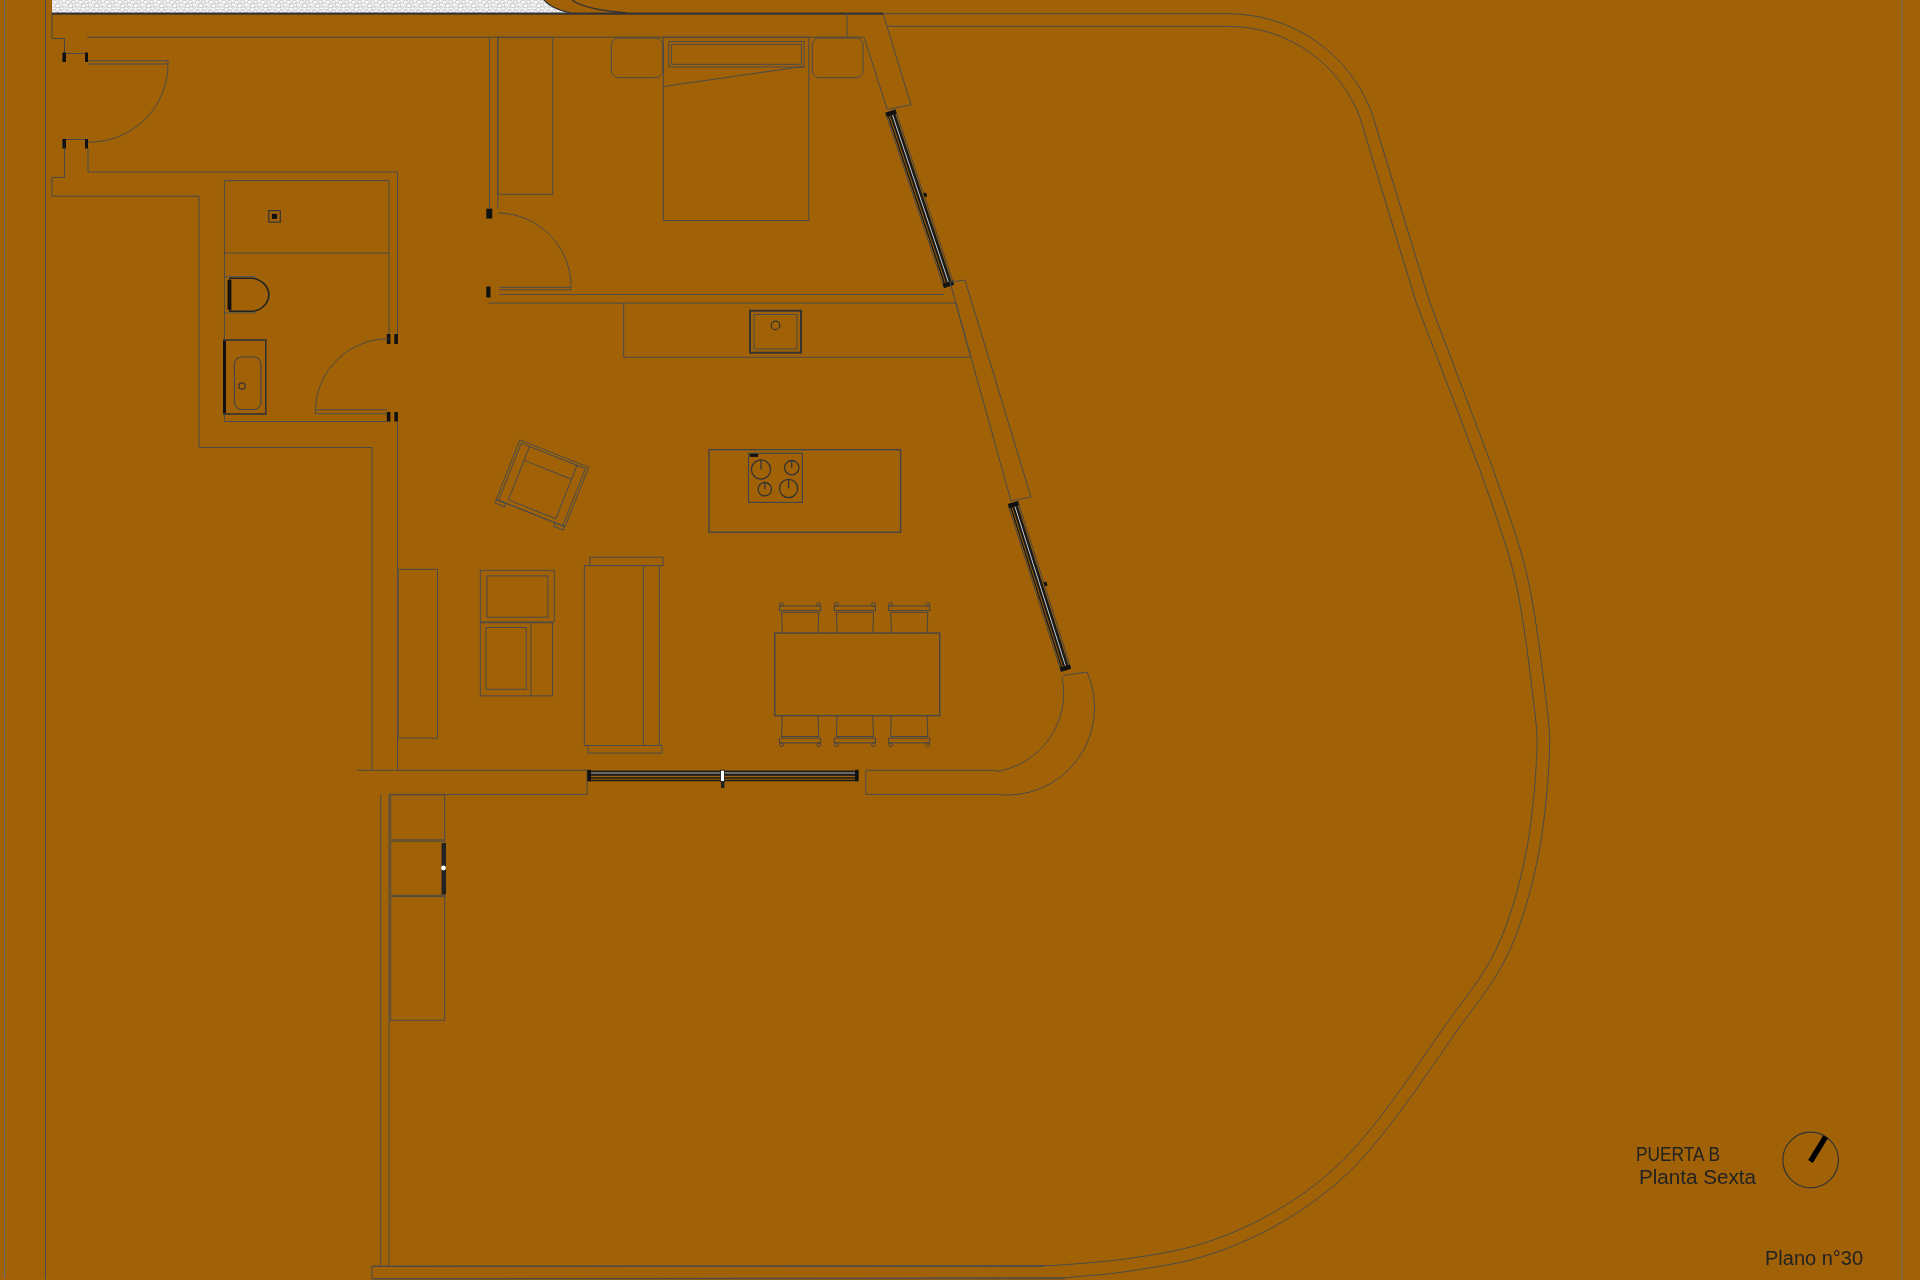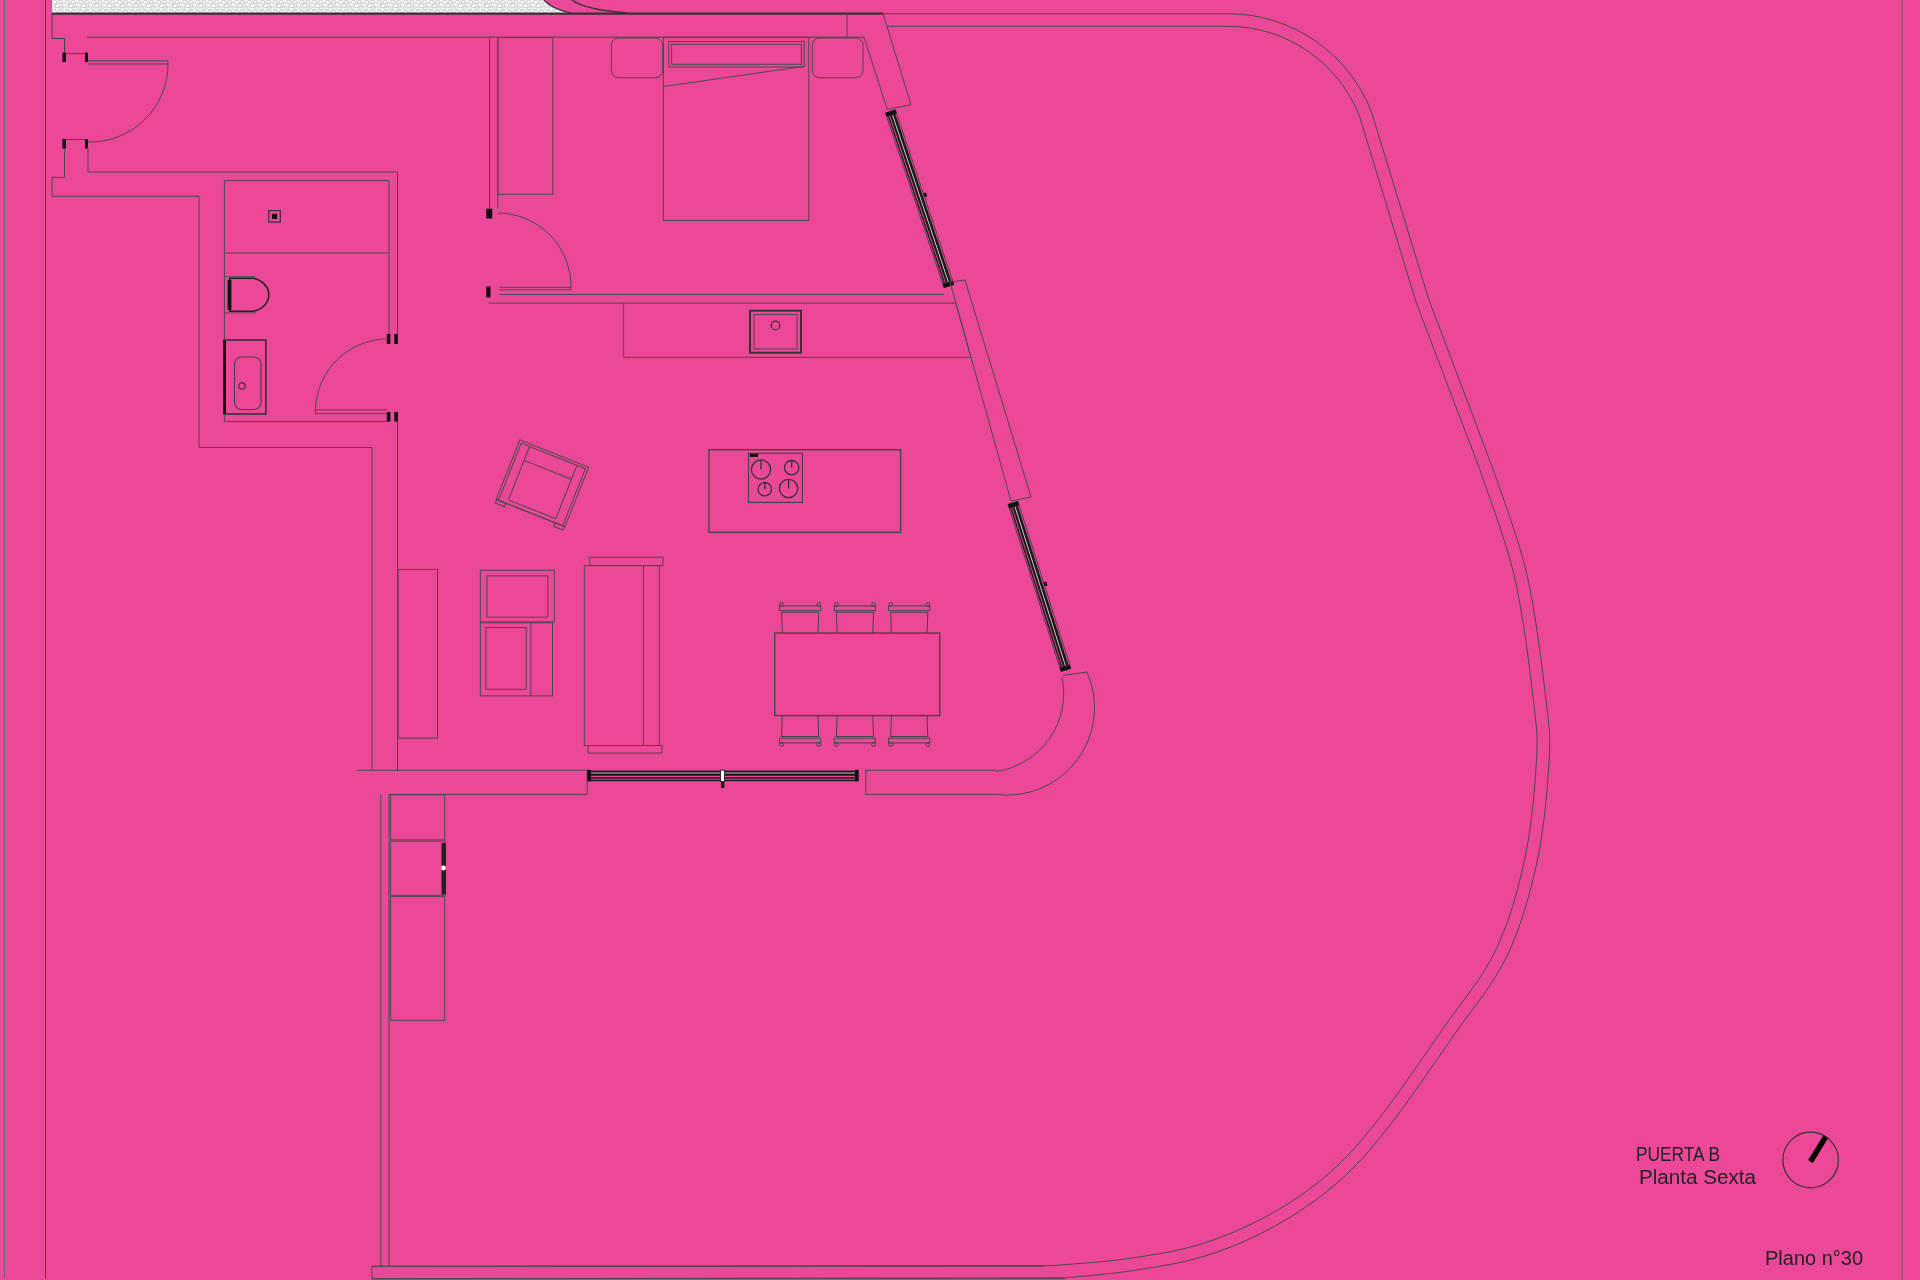--- a/index.html
+++ b/index.html
@@ -1,16 +1,16 @@
 <!DOCTYPE html>
 <html><head>
 <meta charset="utf-8">
 <style>
   html,body{margin:0;padding:0;background:#fff;}
-  .page{position:relative;width:1920px;height:1280px;background:#ec4899;overflow:hidden;
+  .page{position:relative;width:1920px;height:1280px;background:#a16207;overflow:hidden;
         font-family:"Liberation Sans",sans-serif;}
   svg{position:absolute;left:0;top:0;}
 </style>
 </head>
 <body>
 <div class="page">
 <svg width="1920" height="1280" viewBox="0 0 1920 1280" fill="none" stroke-linecap="butt">
 <defs>
   <pattern id="peb" width="13" height="10" patternUnits="userSpaceOnUse">
     <rect width="13" height="10" fill="#f4f4f4"></rect>

